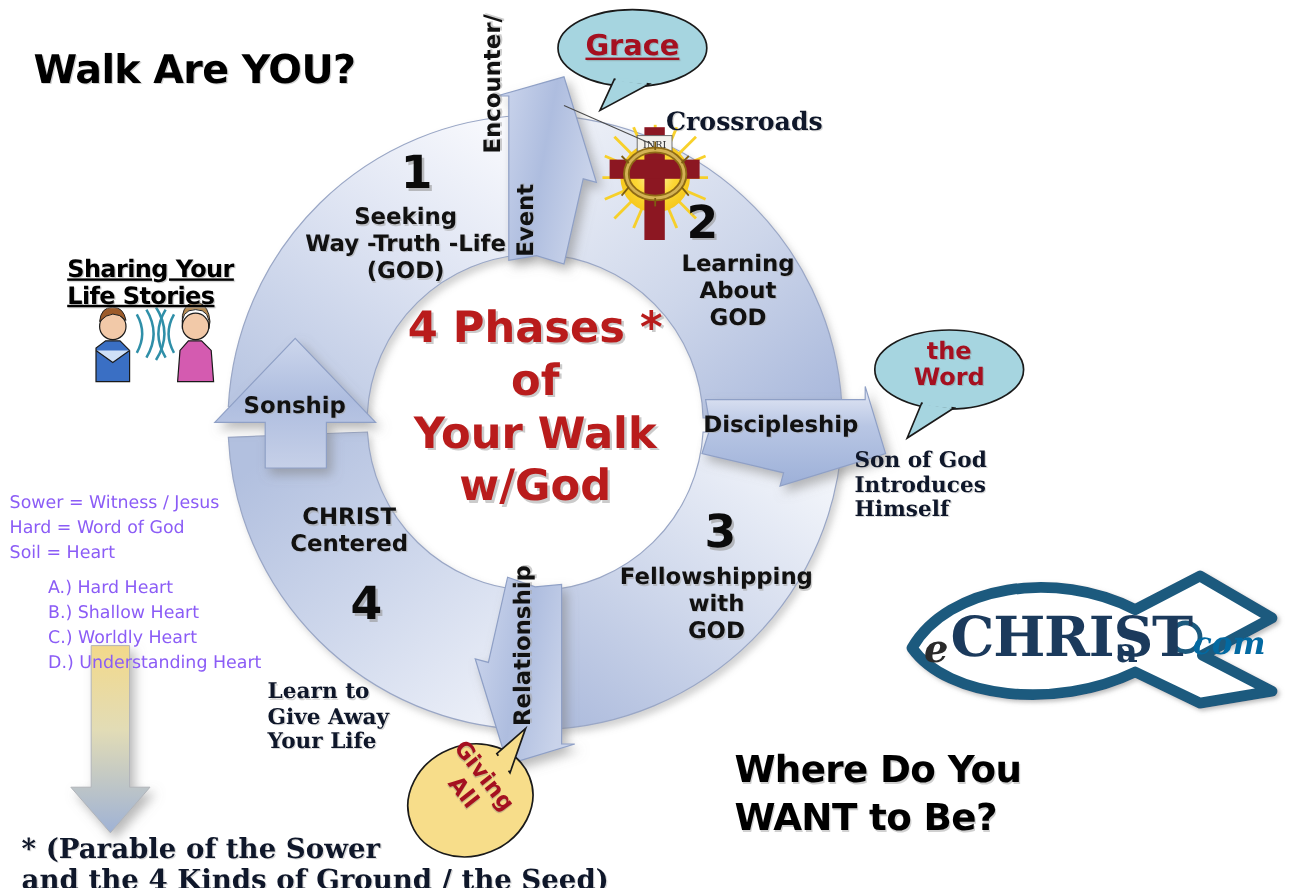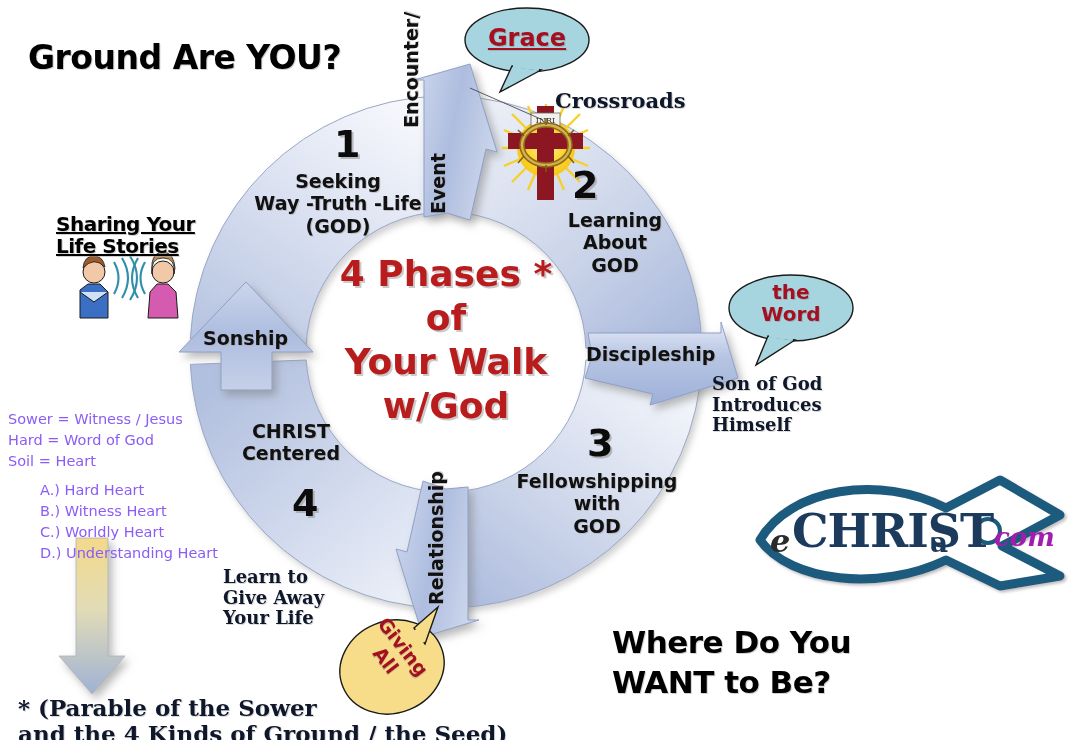--- a/index.html
+++ b/index.html
@@ -329,21 +329,21 @@
                L 1060 515
                L 1002 546
                L 1060 576
                L 1000 586
                L 946 560
                C 880 592, 790 582, 760 540 Z" fill="#ffffff" stroke="#1d5a7e" stroke-width="9" stroke-linejoin="round"></path>
       <circle cx="988" cy="531" r="12" fill="#ffffff" stroke="#1d5a7e" stroke-width="4"></circle>
     </g>
   </svg>
 
-  <div class="abs headline h-main" style="left:28px;top:40px;">Ground Are YOU?</div>
+  <div class="abs headline h-main" style="left:28px;top:40px;">Walk Are YOU?</div>
 
   <div class="abs headline" style="left:612px;top:625px;font-size:31px;">Where Do You</div>
   <div class="abs headline" style="left:612px;top:665px;font-size:31px;">WANT to Be?</div>
 
   <div class="abs center-label" style="left:316px;top:252px;width:260px;">
     <div>4 Phases *</div>
     <div>of</div>
     <div>Your Walk</div>
     <div>w/God</div>
   </div>
@@ -419,25 +419,25 @@
     <div>Sharing Your</div>
     <div>Life Stories</div>
   </div>
 
   <div class="abs" style="left:8px;top:409px;">
     <div class="legend">Sower = Witness / Jesus</div>
     <div class="legend">Hard = Word of God</div>
     <div class="legend">Soil = Heart</div>
     <div style="height:8px;"></div>
     <div class="legend legend-sub">A.) Hard Heart</div>
-    <div class="legend legend-sub">B.) Witness Heart</div>
+    <div class="legend legend-sub">B.) Shallow Heart</div>
     <div class="legend legend-sub">C.) Worldly Heart</div>
     <div class="legend legend-sub">D.) Understanding Heart</div>
   </div>
 
   <div class="abs" style="left:770px;top:500px;width:300px;height:70px;">
     <span class="abs logo-text" style="left:0px;top:22px;font-size:32px;color:#2b2b2b;font-style:italic;">e</span>
     <span class="abs logo-text" style="left:22px;top:4px;font-size:46px;color:#1b3a5c;letter-spacing:-1px;">CHRIST</span>
     <span class="abs logo-text" style="left:160px;top:26px;font-size:28px;color:#1b3a5c;">a</span>
-    <span class="abs logo-text" style="left:224px;top:22px;font-size:26px;color:#a21caf;font-style:italic;">com</span>
+    <span class="abs logo-text" style="left:224px;top:22px;font-size:26px;color:#0369a1;font-style:italic;">com</span>
   </div>
 
 </div>
 
 </body></html>

